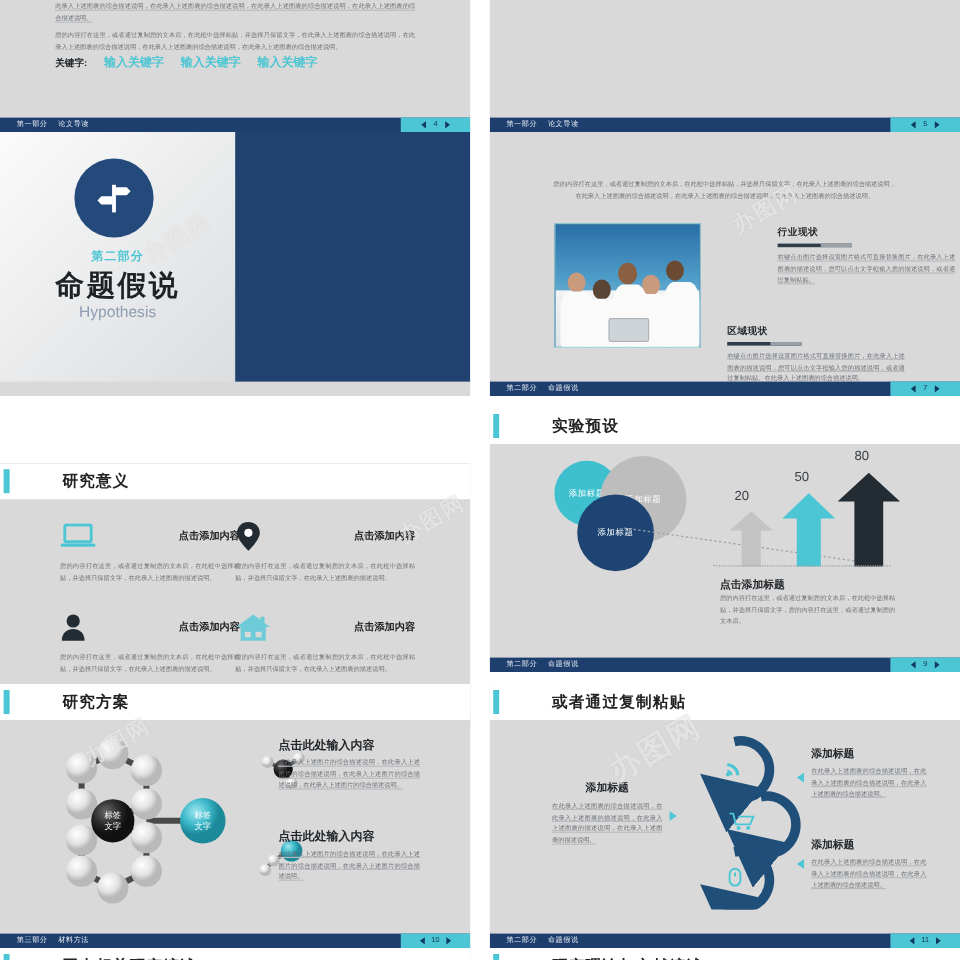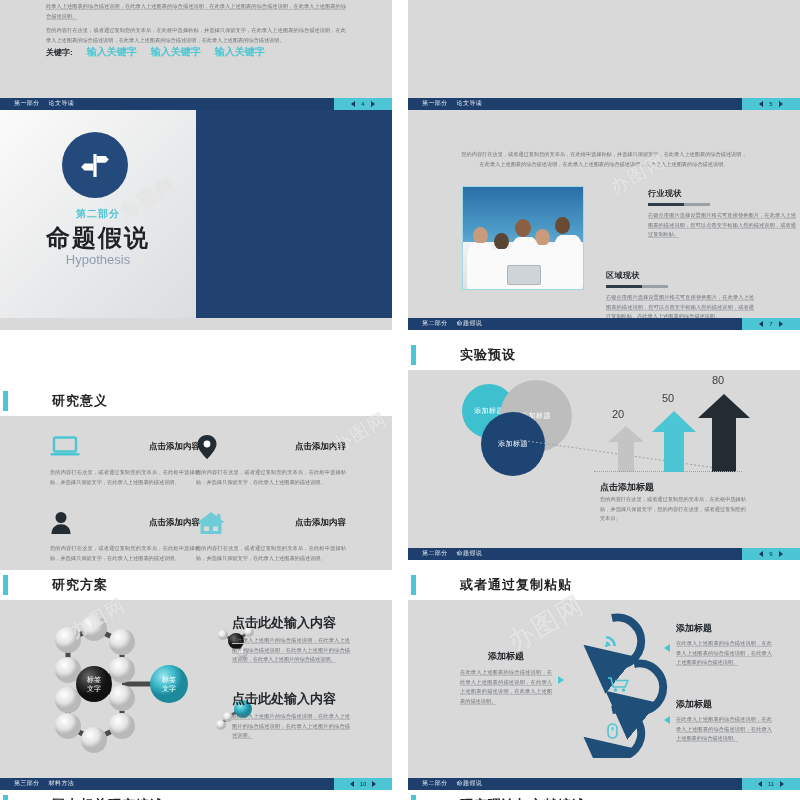--- a/index.html
+++ b/index.html
@@ -120,21 +120,21 @@
   .dotted { position:absolute; left:110px; top:98px; width:210px; height:34px; }
   .arrows { position:absolute; left:196px; top:36px; width:150px; height:100px; }
   .base { position:absolute; left:186px; top:131px; width:148px;
           border-top:1px dotted #9aa0a6; }
   .s9-h { position:absolute; left:192px; top:141px; font-size:9px; font-weight:bold; color:#23272b; }
   .s9-p { position:absolute; left:192px; top:155px; width:146px; }
 
   
   .mol { position:absolute; left:38px; top:38px; width:180px; height:150px; }
   .s10-block { position:absolute; left:232px; width:118px; }
-  .s10-block h4 { font-size:13px; font-weight:bold; color:#23272b; }
+  .s10-block h4 { font-size:10px; font-weight:bold; color:#23272b; }
   .s10-block p { margin-top:4px; }
   .mini-mol { position:absolute; }
 
   
   .chain { position:absolute; left:160px; top:38px; width:100px; height:150px; }
   .s11-left { position:absolute; left:52px; top:80px; width:92px; text-align:justify; }
   .s11-left h4 { font-size:9px; font-weight:bold; color:#23272b; text-align:center; margin-bottom:5px;}
   .s11-right { position:absolute; left:268px; width:96px; }
   .s11-right h4 { font-size:9px; font-weight:bold; color:#23272b; margin-bottom:4px; }
   .caret { position:absolute; width:0;height:0;border-top:4px solid transparent;border-bottom:4px solid transparent; }

